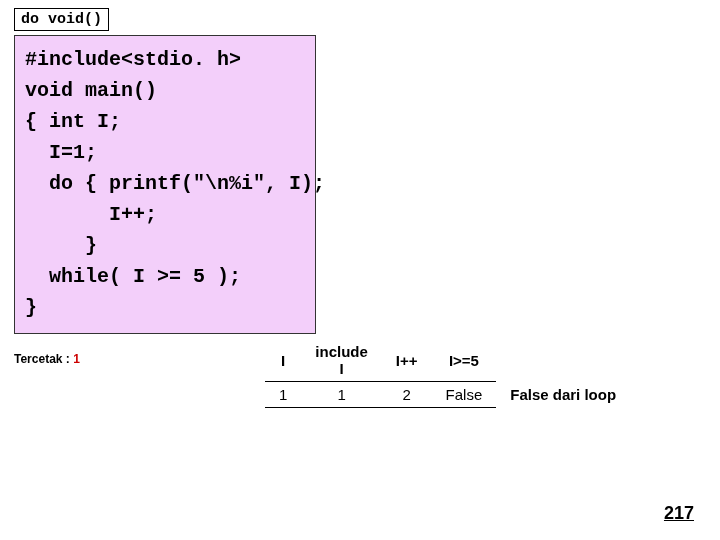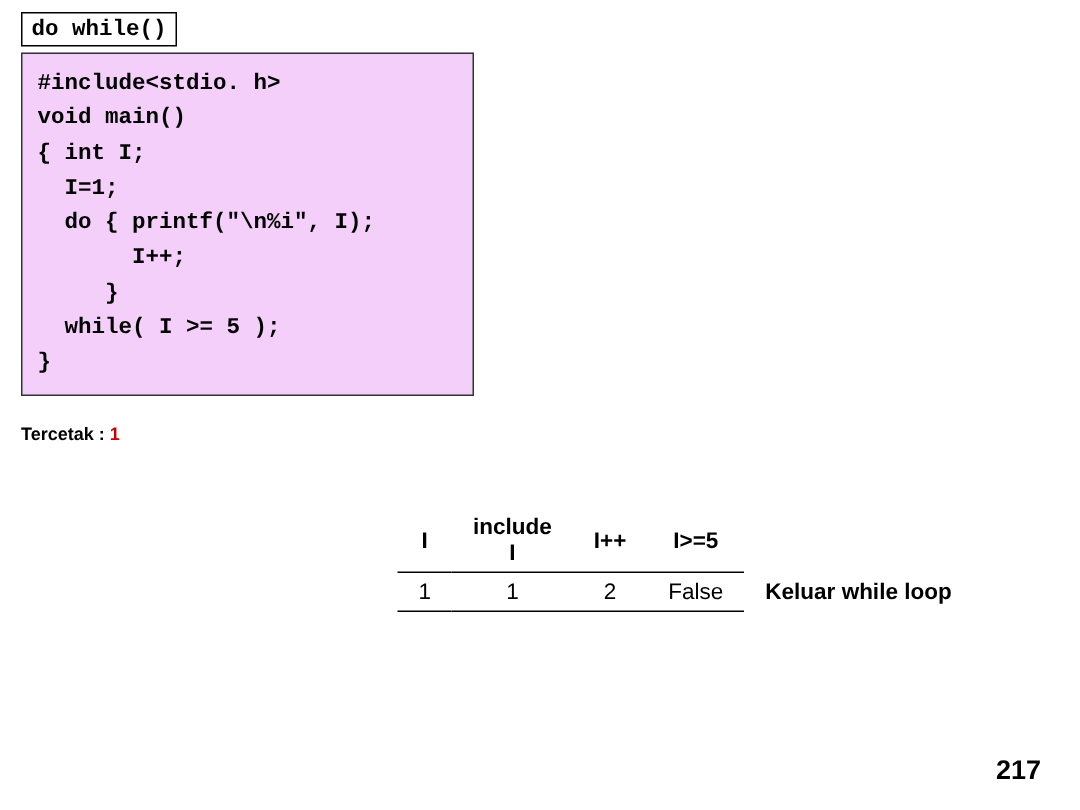--- a/index.html
+++ b/index.html
@@ -21,21 +21,21 @@
     margin: 8px 0 0 14px;
     font-family: "Courier New", monospace;
   }
   .code-box {
     background: #f3cffa;
     border: 1px solid #333;
     width: 302px;
     margin: 4px 0 0 14px;
     padding: 8px 10px 10px 10px;
     font-family: "Courier New", monospace;
-    font-size: 15px;
+    font-size: 20px;
     font-weight: bold;
     line-height: 1.55;
     white-space: pre;
   }
   .tercetak {
     font-family: "Comic Sans MS", cursive, sans-serif;
     font-size: 12px;
     font-weight: bold;
     margin: 18px 0 0 14px;
   }
@@ -67,28 +67,29 @@
     padding-left: 18px;
     white-space: nowrap;
   }
   .page-num {
     position: absolute;
     right: 26px;
     bottom: 16px;
     font-family: "Comic Sans MS", cursive, sans-serif;
     font-size: 18px;
     font-weight: bold;
+    text-decoration: underline;
   }
 </style>
 </head>
 <body>
 
 
 
-<div class="title-box">do while()</div>
+<div class="title-box">do void()</div>
 
 <div class="code-box">#include&lt;stdio. h&gt;
 void main()
 { int I;
   I=1;
   do { printf("\n%i", I);
        I++;
      }
   while( I &gt;= 5 );
 }</div>
@@ -107,21 +108,21 @@
       <th>I&gt;=5</th>
       <th style="border-bottom:none"></th>
     </tr>
   </thead>
   <tbody>
     <tr>
       <td>1</td>
       <td>1</td>
       <td>2</td>
       <td>False</td>
-      <td class="note-cell">Keluar while loop</td>
+      <td class="note-cell">False dari loop</td>
     </tr>
   </tbody>
 </table>
 
 <div class="page-num">217</div>
 
 
 
 
 </body></html>

